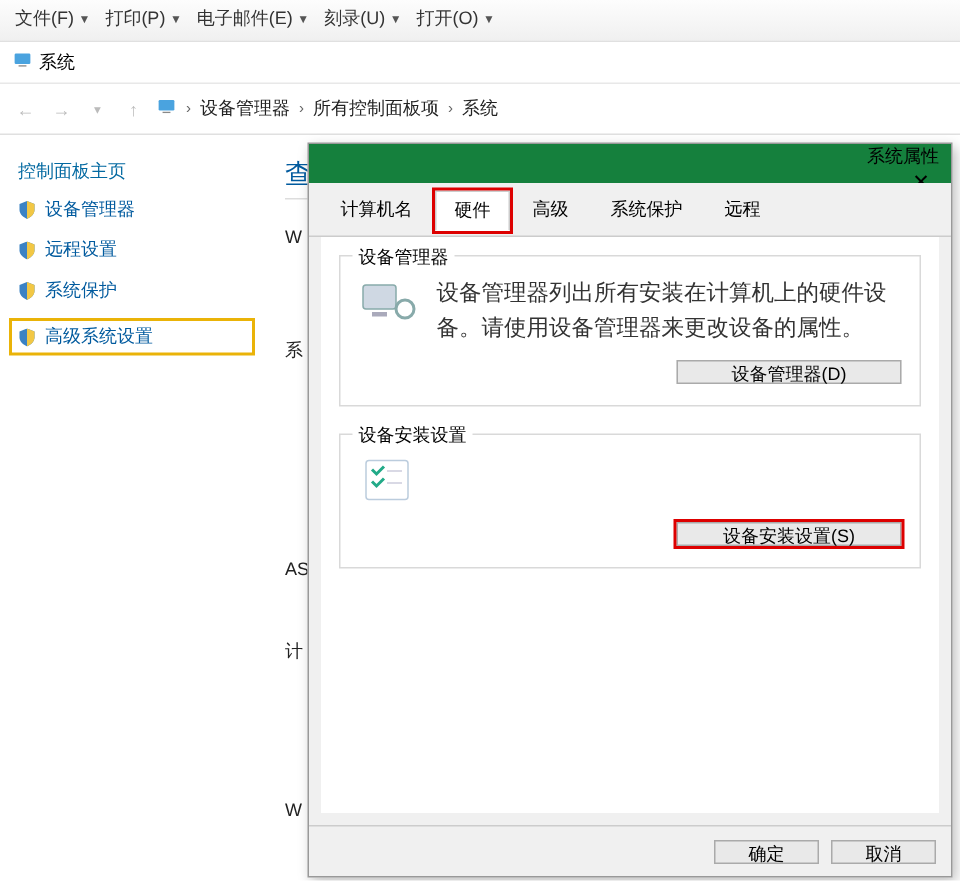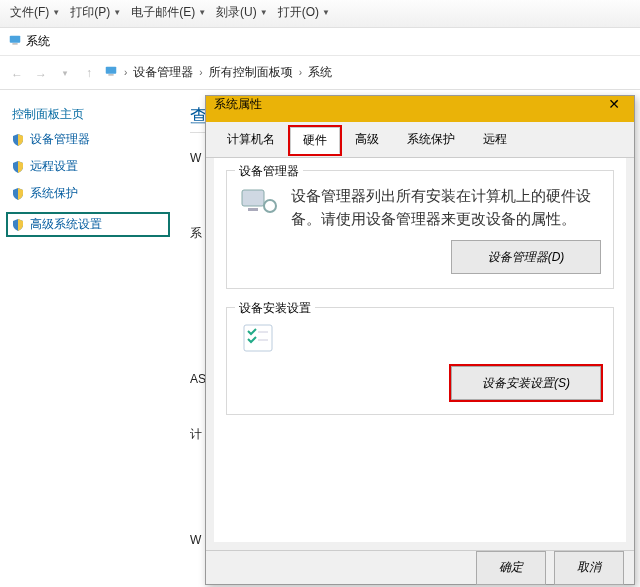--- a/index.html
+++ b/index.html
@@ -10,39 +10,39 @@
 .addr-row { height: 28px; display: flex; align-items: center; padding: 0 8px; gap: 4px; background:#fff; border-bottom:1px solid #e8e8e8;}
 .addr-sys { display:flex; align-items:center; gap:4px; }
 .crumbs { height: 34px; display: flex; align-items: center; padding: 0 8px; gap: 6px; border-bottom: 1px solid #e0e0e0; }
 .nav-arrow { width:18px; height:18px; display:inline-flex; align-items:center; justify-content:center; color:#bbb; border-radius:2px; }
 .crumb-sep { font-size:10px; color:#666; }
 .crumb { color:#222; }
 .content { display:flex; height: calc(587px - 28px - 28px - 34px); }
 .side { width: 180px; padding: 16px 12px; }
 .side-title { margin-bottom: 8px; color:#0369a1; }
 .side-item { display:flex; align-items:center; gap:6px; color:#005a9e; margin-bottom:10px; cursor:pointer; }
-.side-item.hl { border:2px solid #0f766e; padding:2px 4px; margin-left:-6px; margin-right:-2px; }
+.side-item.hl { border:2px solid #eab308; padding:2px 4px; margin-left:-6px; margin-right:-2px; }
 .main { flex:1; padding: 14px 10px; position:relative; }
 .main-title { color: #005a9e; font-size: 18px; border-bottom:1px solid #ddd; padding-bottom:4px; margin-bottom:10px;}
 .main-row { margin: 18px 0; color:#222; }
 .dialog { position:absolute; left:205px; top:95px; width:430px; height:490px; background:#f0f0f0; border:1px solid #999; box-shadow: 2px 3px 8px rgba(0,0,0,0.25); display:flex; flex-direction:column; }
-.dlg-title { display:flex; align-items:flex-start; justify-content:space-between; height:26px; padding:0 8px; background:#eab308; }
+.dlg-title { display:flex; align-items:flex-end; justify-content:space-between; height:26px; padding:0 8px; background:#15803d;flex-direction:column; }
 .dlg-close { width:24px; text-align:center; font-size:14px; cursor:pointer; }
 .tabs { display:flex; gap:2px; padding: 4px 8px 4px 8px; background:#f0f0f0; border-bottom:1px solid #ccc; }
 .tab { padding:4px 12px; background:#f0f0f0; border:1px solid transparent; cursor:pointer; }
 .tab.active { background:#fff; border:1px solid #ccc; border-bottom-color:#fff; position:relative; top:1px; }
 .tab.hl { outline:2px solid #d00; }
 .dlg-body { flex:1; background:#fff; margin:0 8px 8px 8px; padding:12px; }
 .group { border:1px solid #d9d9d9; padding:10px 12px 14px 12px; margin-bottom:18px; position:relative; }
 .group-title { position:absolute; top:-8px; left:8px; background:#fff; padding:0 4px; font-size:12px; }
 .group-row { display:flex; gap:12px; margin-top:4px; }
 .group-icon { width:40px; height:34px; display:inline-flex; align-items:center; justify-content:center; color:#6a98c9; }
 .group-text { flex:1; font-size:15px; color:#333; line-height:1.5; }
 .group-btn-row { display:flex; justify-content:flex-end; margin-top:10px; }
-.btn { min-width:150px; height:34px; background:#e9e9e9; border:1px solid #aaa; font-size:12px; cursor:pointer;font-style:italic; }
+.btn { min-width:150px; height:16px; background:#e9e9e9; border:1px solid #aaa; font-size:12px; cursor:pointer; }
 .btn.hl { outline:2px solid #d00; }
 .dlg-footer { height:34px; display:flex; align-items:center; justify-content:flex-end; gap:8px; padding:0 10px; border-top:1px solid #ccc; background:#f0f0f0; }
 .dlg-footer .btn { min-width:70px; }
 .btn.disabled { color:#999; }
 .shield { width:12px; height:12px; display:inline-block; }
 .folder-icon svg, .shield svg, .group-icon svg { display:block; }
 </style>
 </head>
 <body>
 

